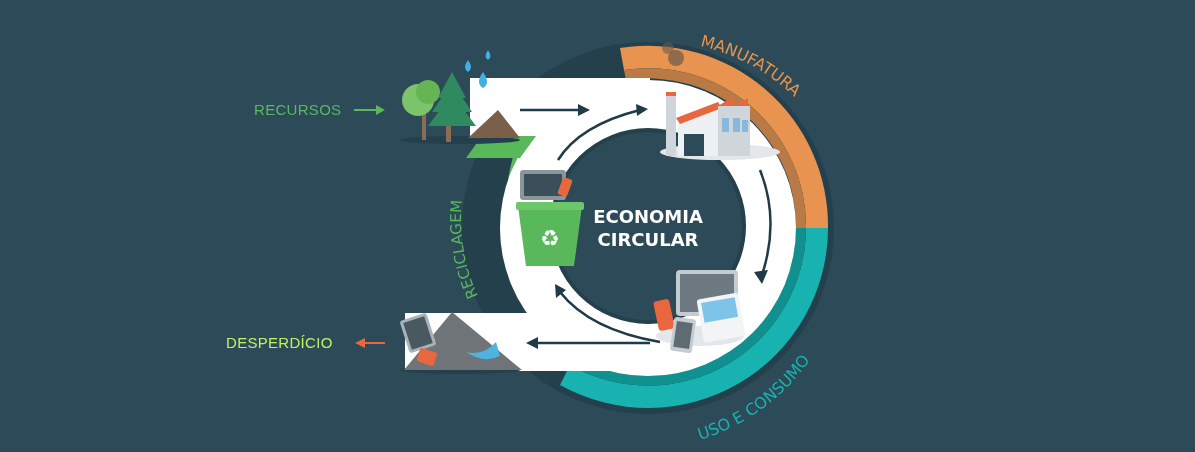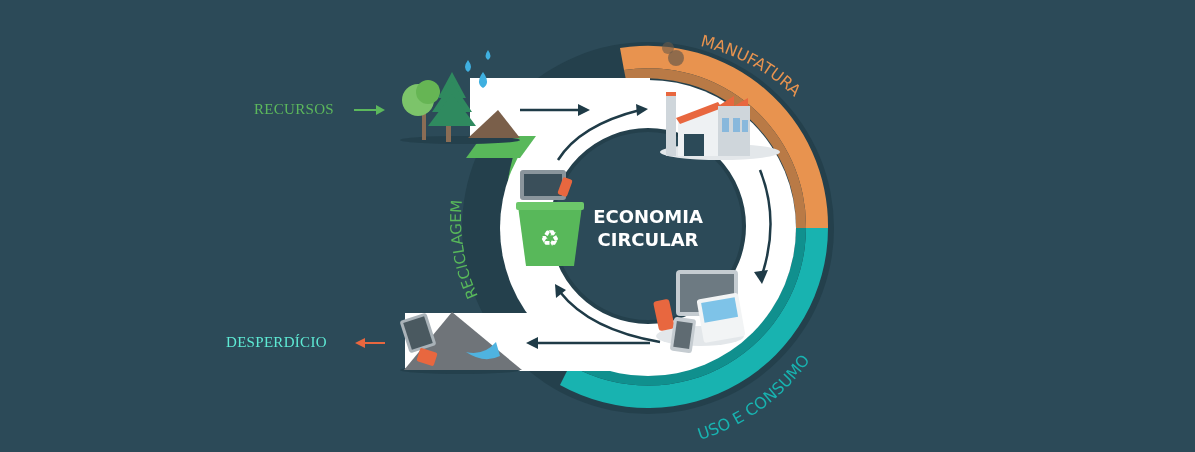--- a/index.html
+++ b/index.html
@@ -1,18 +1,18 @@
 <!DOCTYPE html>
 <html><head>
 <meta charset="utf-8">
 <style>
   html,body{margin:0;padding:0;}
   body{width:1195px;height:452px;background:#2c4a58;overflow:hidden;position:relative;font-family:"Liberation Sans",sans-serif;}
   #stage{position:absolute;left:0;top:0;width:1195px;height:452px;}
-  .label{position:absolute;font-family:Liberation Serif, serif;font-size:15px;letter-spacing:0.3px;}
+  .label{position:absolute;font-family:Liberation Sans, sans-serif;font-size:15px;letter-spacing:0.3px;}
   .center-title{font-family:"DejaVu Sans",sans-serif;font-weight:bold;font-size:18px;fill:#ffffff;}
 </style>
 </head>
 <body>
 
 <div id="stage">
 <svg width="1195" height="452" viewBox="0 0 1195 452" xmlns="http://www.w3.org/2000/svg">
 
   <circle cx="648" cy="228" r="186" fill="#24404c"></circle>
 
@@ -135,14 +135,14 @@
     <polygon points="376,105 385,110 376,115" fill="#5cb85c"></polygon>
   </g>
 
   <g>
     <line x1="364" y1="343" x2="385" y2="343" stroke="#e8673f" stroke-width="2"></line>
     <polygon points="365,338 355,343 365,348" fill="#e8673f"></polygon>
   </g>
 </svg>
 
 <div class="label" style="left:254px;top:101px;color:#5cb85c;">RECURSOS</div>
-<div class="label" style="left:226px;top:334px;color:#5eead4;">DESPERDÍCIO</div>
+<div class="label" style="left:226px;top:334px;color:#bef264;">DESPERDÍCIO</div>
 </div>
 
 </body></html>

